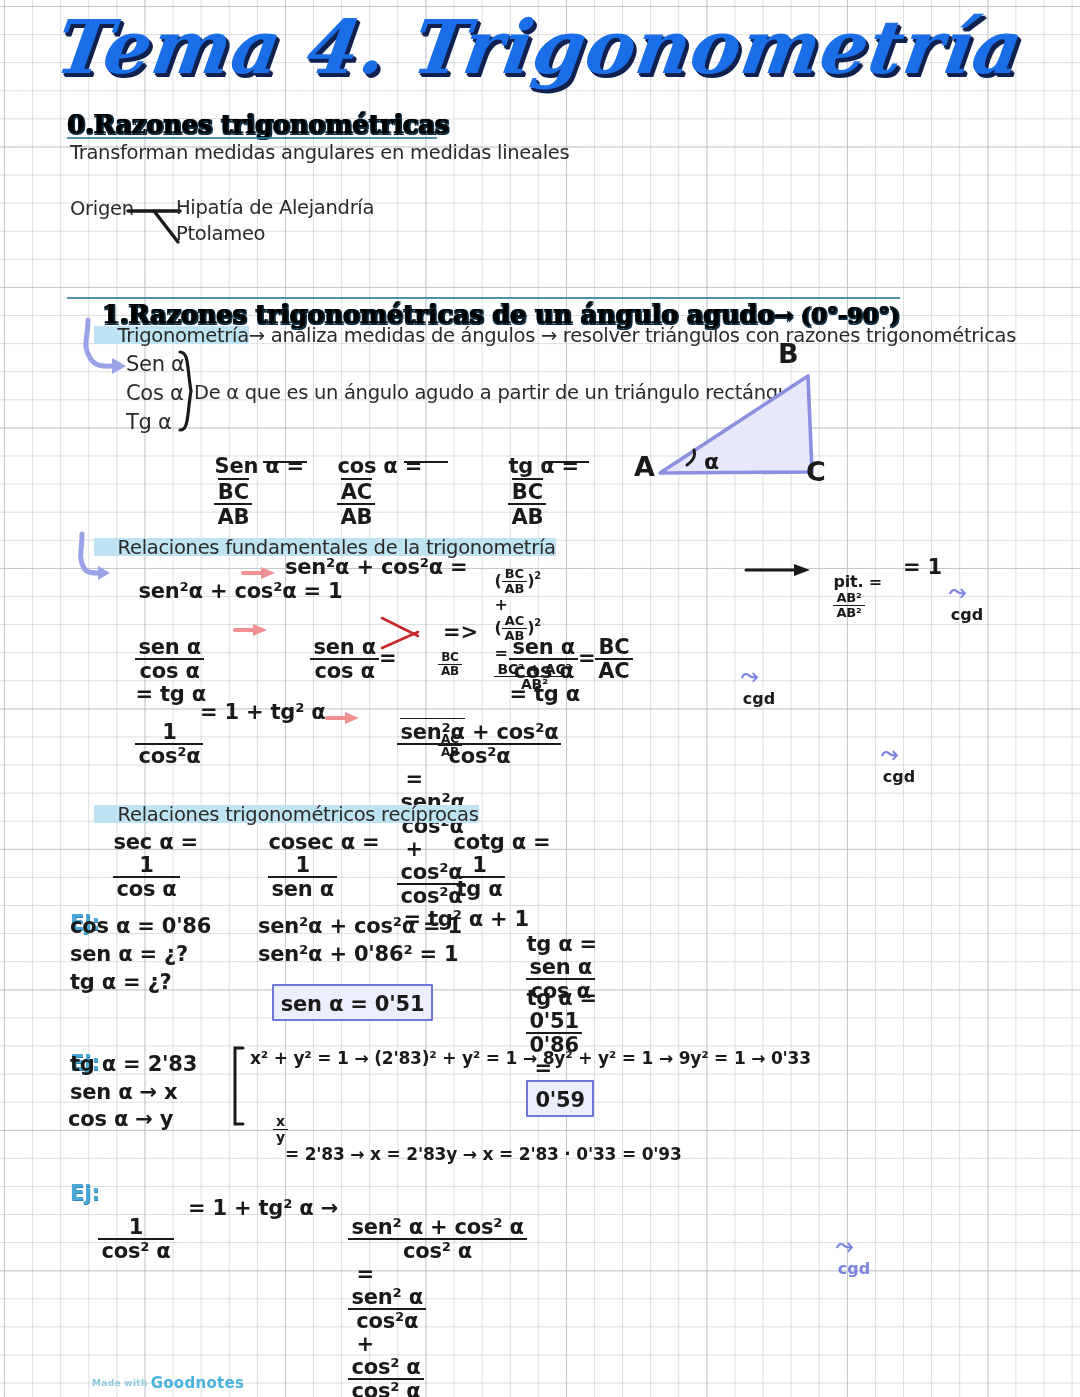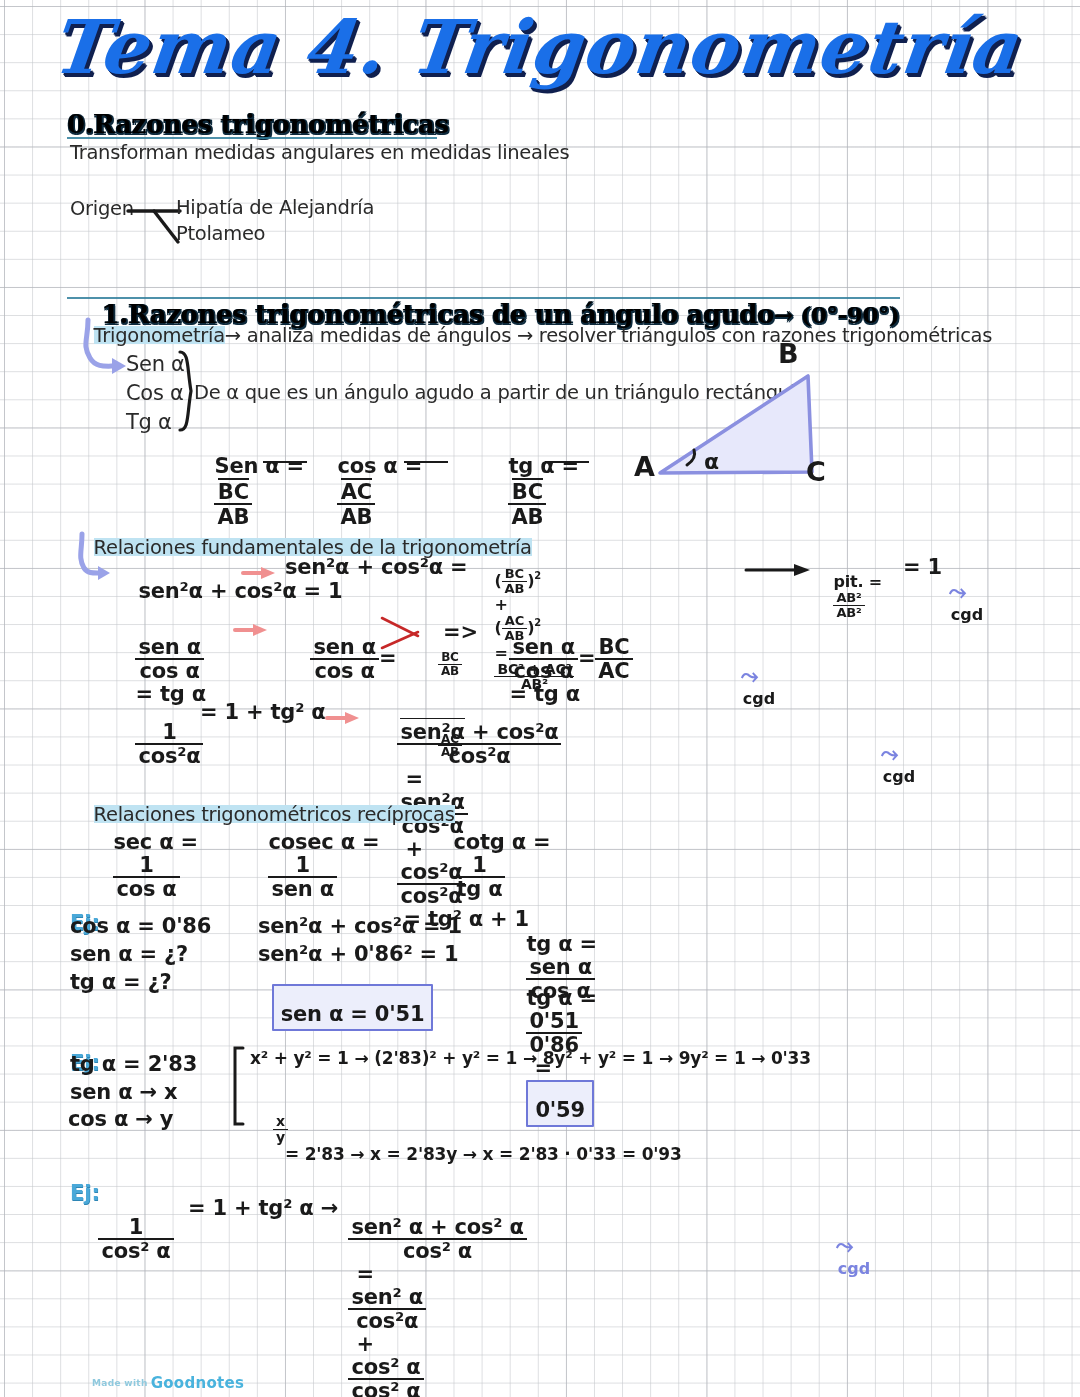--- a/index.html
+++ b/index.html
@@ -57,21 +57,21 @@
     position:absolute;height:2px;background:#2f7e9b;opacity:.85;
   }
 
   
   .hw{
     font-family:"DejaVu Sans",sans-serif;
     color:#2a2a2a;font-size:19.5px;
     letter-spacing:-0.3px;
     text-align:right;
   }
-  .hw-hl{ background:linear-gradient(transparent 10%, #bfe3f2 10%, #bfe3f2 88%, transparent 88%); }
+  .hw-hl{ background:linear-gradient(transparent 10%, #bfe3f2 10%, #bfe3f2 88%, transparent 88%);padding-left:24px; }
 
   
   .mk{
     font-family:"DejaVu Sans",sans-serif;
     font-weight:bold;color:#1a1a1a;
     font-size:21px;letter-spacing:-0.2px;
   }
   .mk.sm{font-size:16px;}
   .mk.xs{font-size:13px;}
 
@@ -80,21 +80,21 @@
   .frac .num{display:block;padding:0 3px;}
   .frac .den{display:block;border-top:2.4px solid #1a1a1a;padding:0 3px;}
   .frac.thin .den{border-top-width:1.6px;}
   .ovl{border-top:2px solid #1a1a1a;display:inline-block;line-height:1.05;padding-top:1px;}
 
   sup.p{font-size:0.62em;vertical-align:super;}
 
   
   .ansbox{
     border:2.2px solid #6f78d8;background:#eceefb;
-    padding:16px 7px 3px 7px;display:inline-block;border-radius:1px;
+    padding:6px 7px 3px 7px;display:inline-block;border-radius:1px;
   }
 
   
   .cgd{color:#1a1a1a;font-weight:bold;font-size:16px;font-family:"DejaVu Sans",sans-serif;}
   .curl{color:#7b84e0;font-size:22px;font-weight:bold;}
 
   .ej{
     color:#4aa8d8;font-family:"DejaVu Sans",sans-serif;
     font-weight:bold;font-size:21px;
     text-shadow:0.5px 0.5px 0 #2d86b5;

